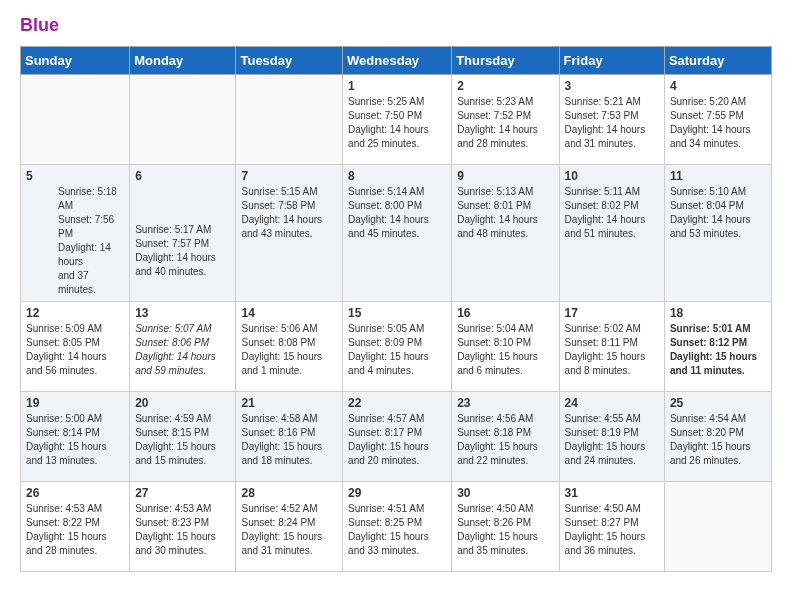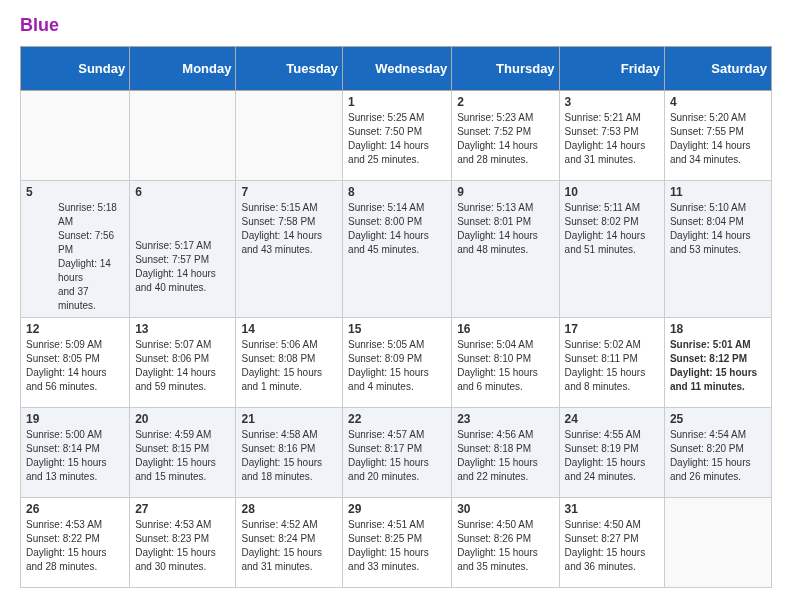--- a/index.html
+++ b/index.html
@@ -46,23 +46,23 @@
       font-size: 15px;
       color: #555;
     }
     .calendar {
       width: 100%;
       border-collapse: collapse;
     }
     .calendar th {
       background-color: #1a6abf;
       color: #fff;
-      padding: 14px 4px;
+      padding: 6px 4px;
       font-size: 13px;
-      text-align: right;
+      text-align: left;
       border: 1px solid #aaa;
     }
     .calendar td {
       border: 1px solid #ccc;
       vertical-align: top;
       padding: 4px 5px;
       font-size: 10.5px;
       color: #333;
       width: 113px;
       height: 90px;
@@ -201,21 +201,21 @@
       <tr>
         <td>
           <span class="day-num">12</span>
           <div class="day-info" style="white-space: pre-line;">Sunrise: 5:09 AM
 Sunset: 8:05 PM
 Daylight: 14 hours
 and 56 minutes.</div>
         </td>
         <td>
           <span class="day-num">13</span>
-          <div class="day-info" style="white-space: pre-line;">Sunrise: 5:07 AM
+          <div class="day-info" style="white-space: pre-line; font-style: italic;">Sunrise: 5:07 AM
 Sunset: 8:06 PM
 Daylight: 14 hours
 and 59 minutes.</div>
         </td>
         <td>
           <span class="day-num">14</span>
           <div class="day-info" style="white-space: pre-line;">Sunrise: 5:06 AM
 Sunset: 8:08 PM
 Daylight: 15 hours
 and 1 minute.</div>

